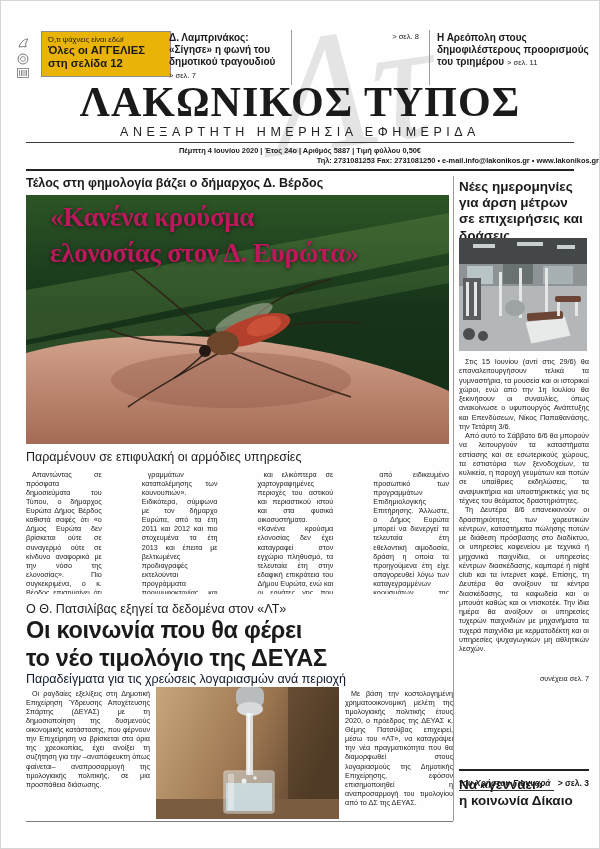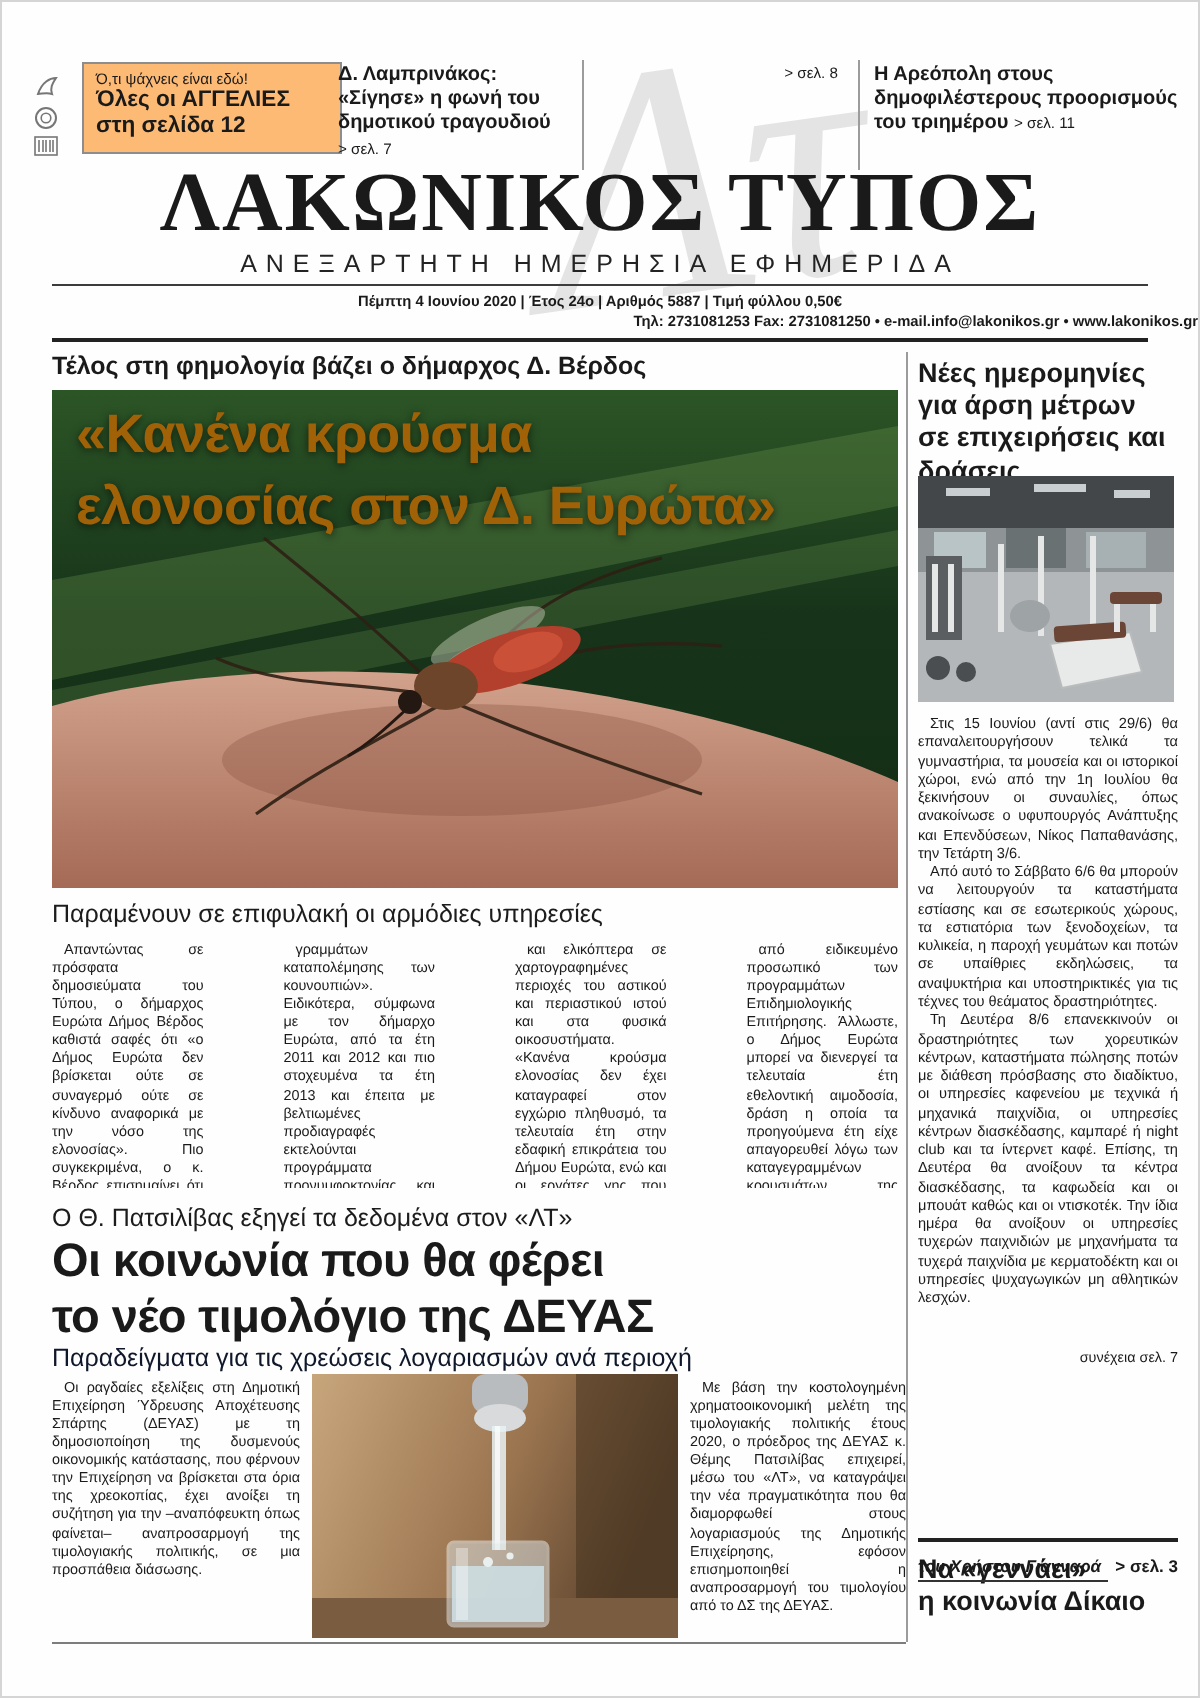--- a/index.html
+++ b/index.html
@@ -8,21 +8,21 @@
         border:1px solid #d5d5d5;box-sizing:border-box;}
   
   .watermark{position:absolute;left:268px;top:2px;font-family:"Liberation Serif",serif;
              font-style:italic;font-size:170px;line-height:1;color:#e4e4e4;
              transform:rotate(-8deg);user-select:none;}
   
   .logo-strip{position:absolute;left:14px;top:36px;width:16px;display:flex;
               flex-direction:column;gap:3px;align-items:center;opacity:.8;}
   
   .promo{position:absolute;left:40px;top:30px;width:116px;height:38px;border:1px solid #8d8d8d;
-         padding:3px 6px;background:#fdba74;}
+         padding:3px 6px;background:#eab308;}
   .promo-tag{font-size:7.6px;line-height:1.2;}
   .promo-b{font-size:11.3px;font-weight:bold;line-height:1.18;}
   
   .teaser{position:absolute;top:31px;font-size:10px;font-weight:bold;line-height:1.22;}
   .teaser-1{left:168px;width:120px;}
   .teaser-2{left:298px;width:120px;}
   .teaser-3{left:436px;width:152px;}
   .t-page{font-weight:normal;font-size:7.6px;white-space:nowrap;}
   .teaser-2 .t-page{display:block;text-align:right;}
   .vsep{position:absolute;top:29px;height:55px;width:1px;background:#9c9c9c;}
@@ -36,22 +36,22 @@
   .rule-top{position:absolute;left:25px;right:25px;top:141px;height:1px;background:#3c3c3c;}
   .dateline{position:absolute;left:0;top:145px;width:100%;text-align:center;
             font-size:7.4px;font-weight:bold;}
   .contact{position:absolute;left:0;top:155px;width:100%;text-align:right;
            font-size:7.4px;font-weight:bold;}
   .rule-mid{position:absolute;left:25px;right:25px;top:168px;height:2px;background:#222;}
   
   .lead-kicker{position:absolute;left:25px;top:175px;font-size:12.5px;font-weight:bold;}
   .lead-photo{position:absolute;left:25px;top:194px;width:423px;height:249px;margin:0;}
   .lead-photo svg{display:block;width:100%;height:100%;}
-  .hl{position:absolute;left:12px;color:#a16207;font-weight:bold;font-size:27px;
-      letter-spacing:-0.3px;line-height:1;text-shadow:0 1px 4px rgba(0,0,0,.6);}
+  .hl{position:absolute;left:24px;color:#be185d;font-weight:bold;font-size:27px;
+      letter-spacing:-0.3px;line-height:1;text-shadow:0 1px 4px rgba(0,0,0,.6);font-family:Liberation Serif, serif;}
   .hl1{top:9px;} .hl2{top:45px;}
   .lead-subhead{position:absolute;left:25px;top:449px;font-size:12.5px;color:#1c1c1c;}
   .lead-cols{position:absolute;left:25px;top:469px;width:423px;height:124px;
              display:grid;grid-template-columns:repeat(4,1fr);column-gap:9px;
              font-size:7.2px;line-height:1.26;text-align:justify;overflow:hidden;gap:40px;}
   .lead-cols p{margin:0;text-indent:6px;}
   .cont{display:block;text-align:right;font-size:7.2px;margin-top:20px;text-indent:0;}
   .vdiv{position:absolute;left:452px;top:175px;width:1px;height:645px;background:#9c9c9c;}
   
   .second-kicker{position:absolute;left:25px;top:601px;font-size:12.5px;color:#1c1c1c;}

